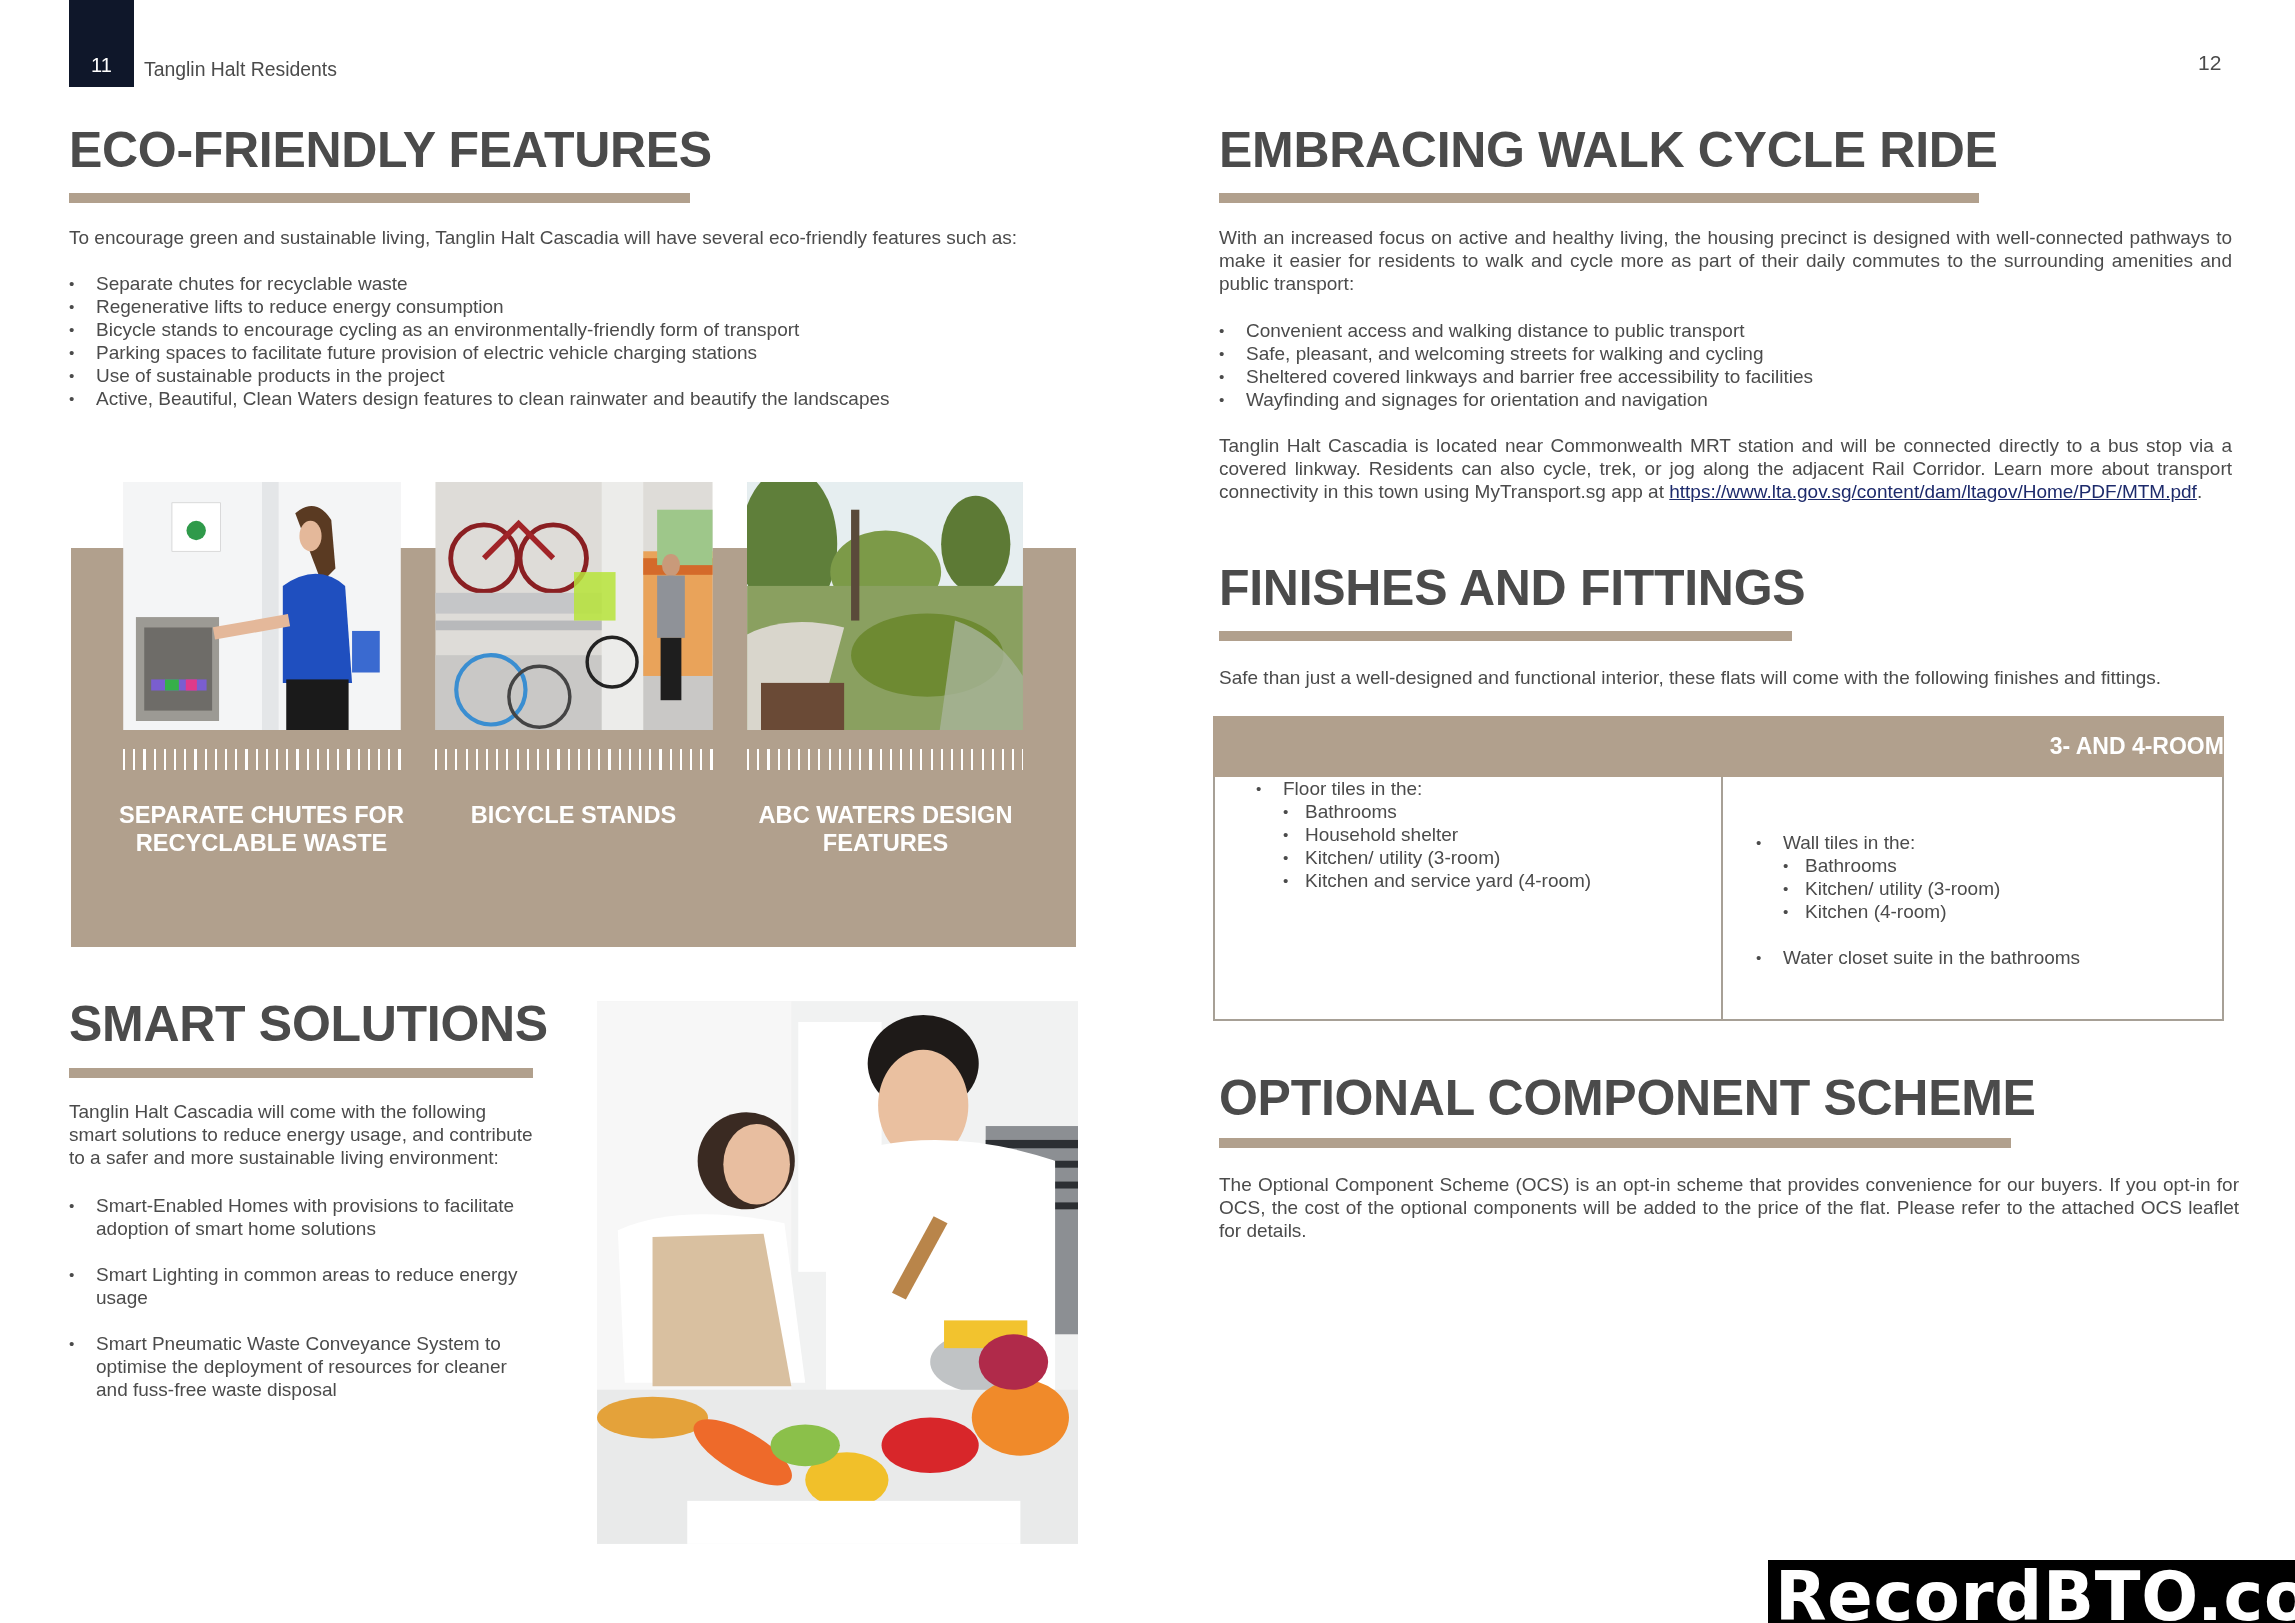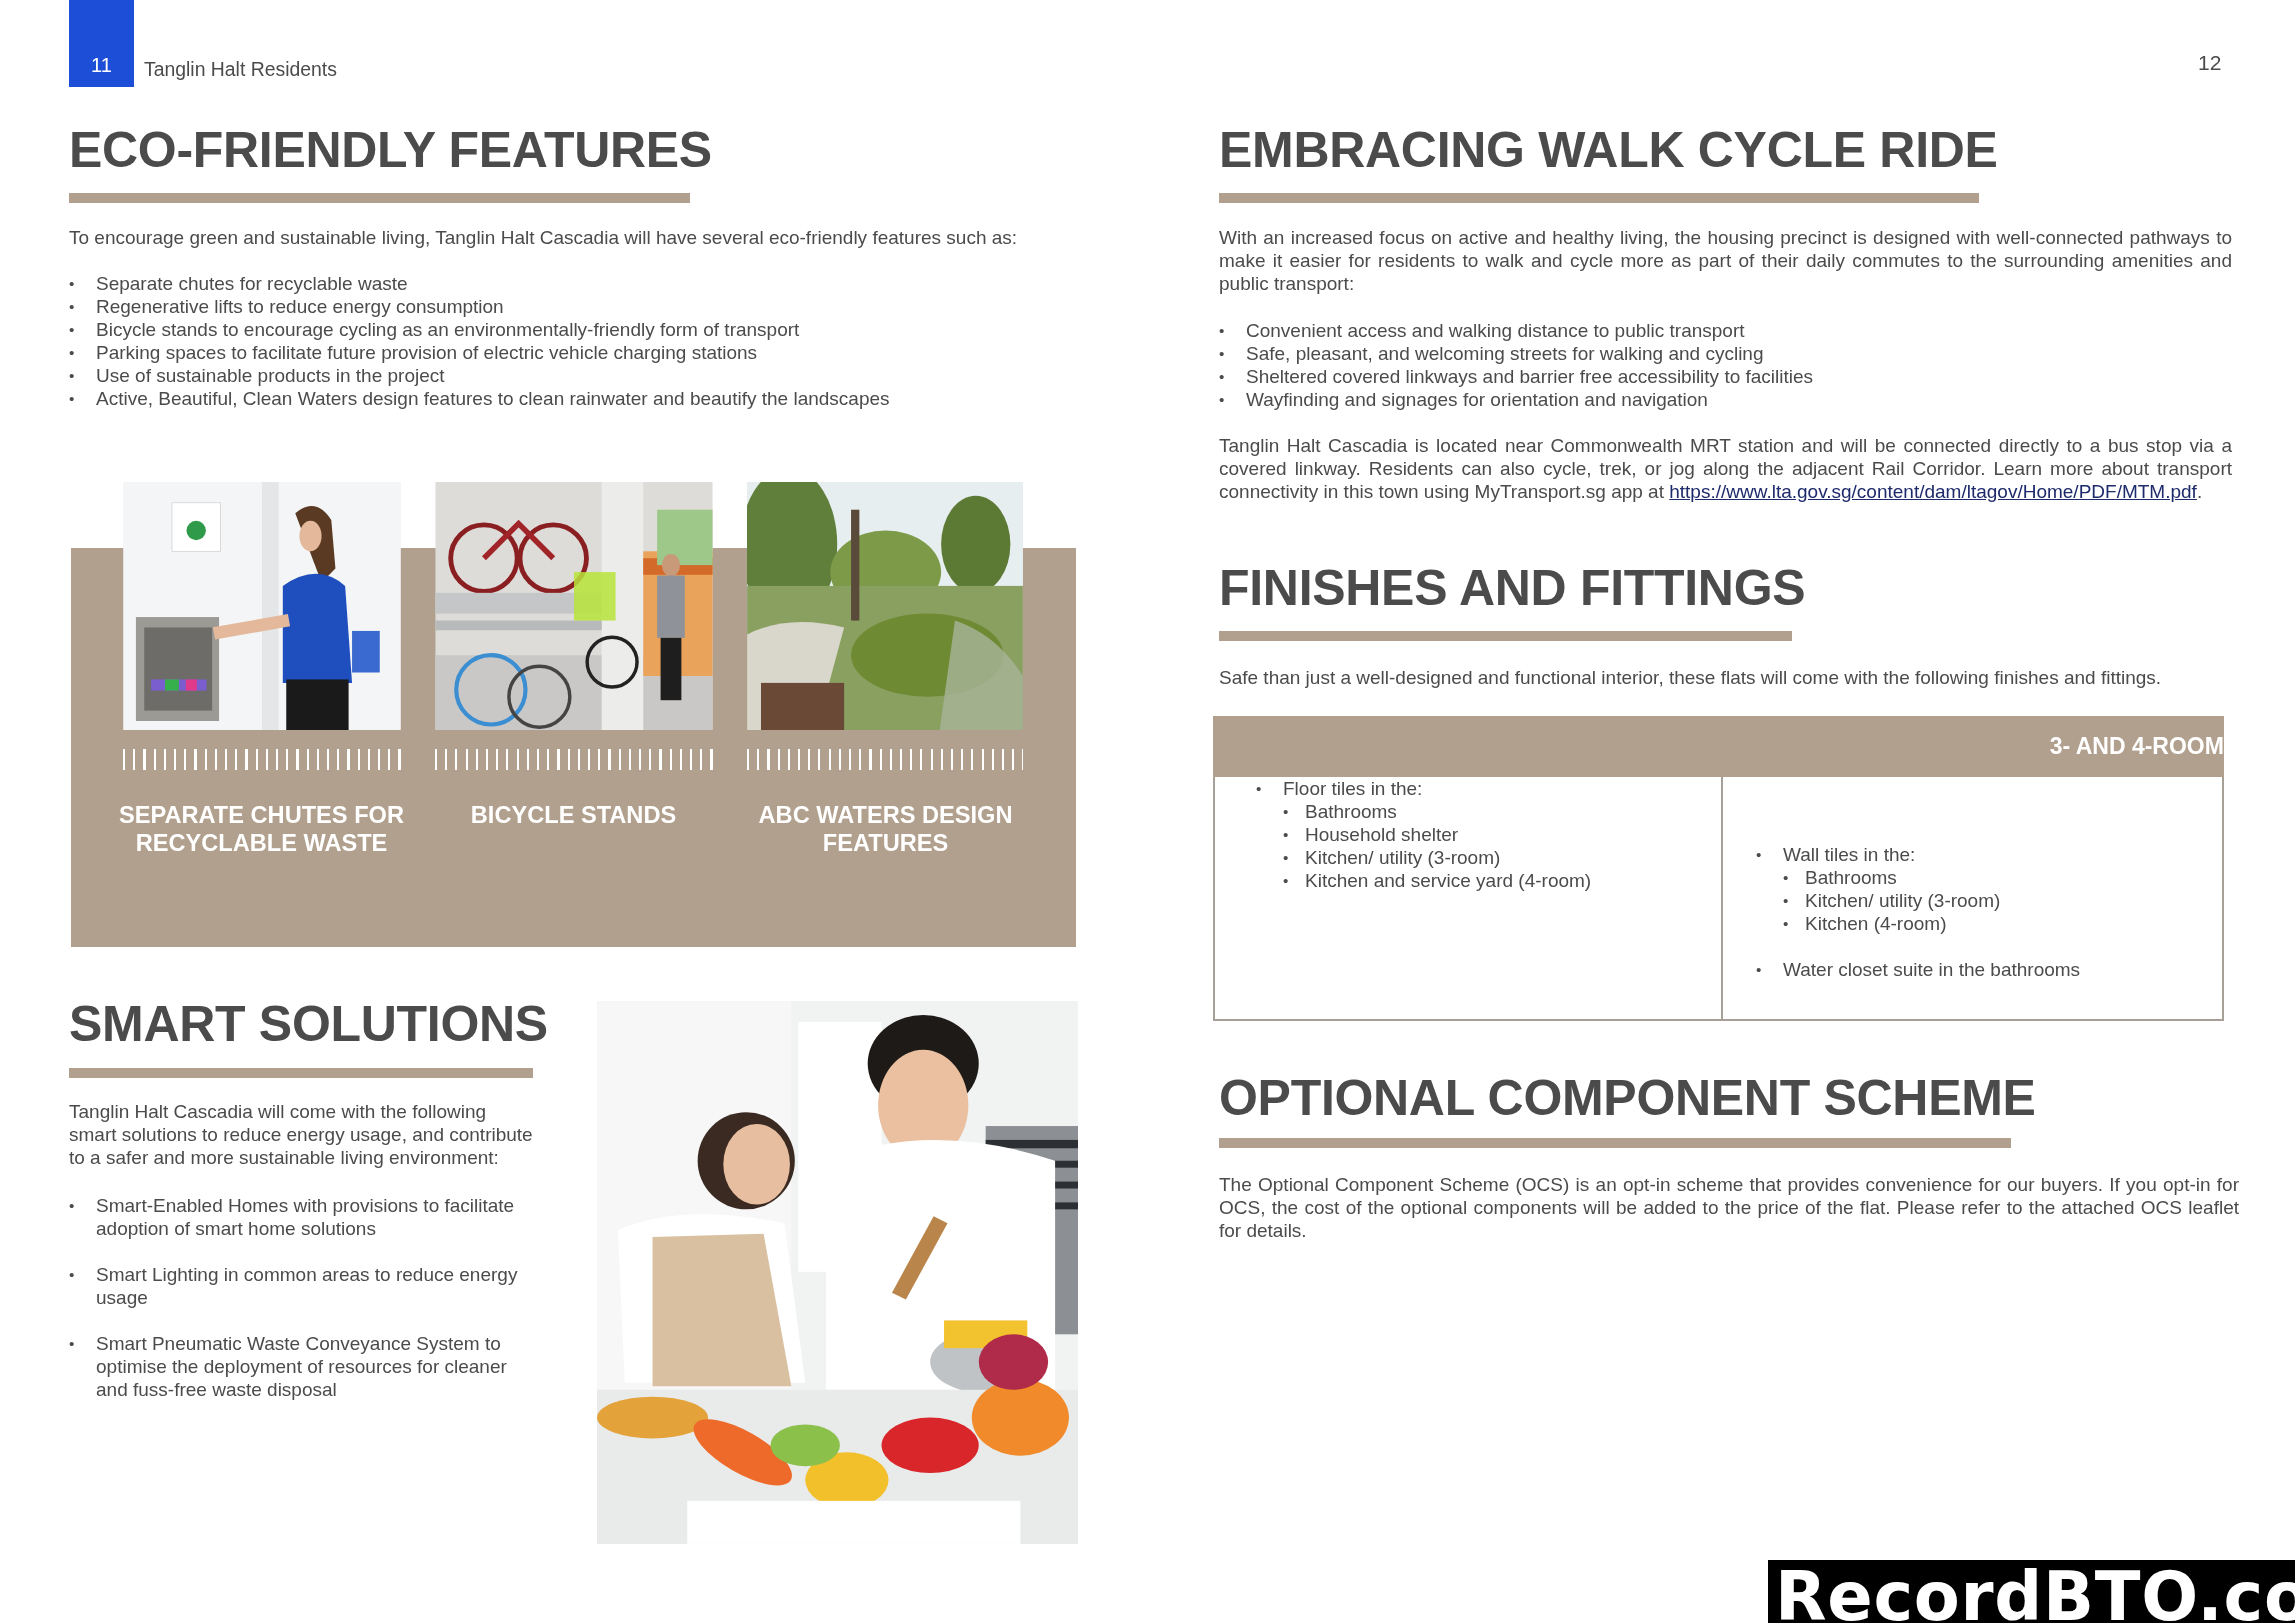--- a/index.html
+++ b/index.html
@@ -1,19 +1,19 @@
 <!DOCTYPE html>
 <html style="font-size:11px"><head>
 <meta charset="utf-8">
 <style>
   html, body { margin:0; padding:0; background:#ffffff; }
   body { width:2295px; height:1623px; position:relative; overflow:hidden;
          font-family:"Liberation Sans", sans-serif; color:#4b4b4b; }
   .abs { position:absolute; }
-  .page-badge { left:69px; top:0; width:65px; height:87px; background:#1d4ed8; }
+  .page-badge { left:69px; top:0; width:65px; height:87px; background:#0f172a; }
   .page-badge span { position:absolute; left:0; right:0; bottom:9.7px; text-align:center; color:#fff; font-size:20px; }
   .doc-title { left:144px; top:58px; font-size:19.4px; color:#4b4b4b; }
   .page-num-right { left:2198px; top:51px; font-size:21px; color:#4b4b4b; }
   .h1 { font-weight:bold; font-size:50px; color:#4b4b4b; letter-spacing:-0.3px; white-space:nowrap; line-height:1; }
   .rule { height:9.7px; background:#b1a08d; }
   .body { font-size:19px; line-height:23px; color:#4b4b4b; }
   .just { text-align:justify; }
   ul.blist { list-style:none; margin:0; padding:0; }
   ul.blist li { position:relative; padding-left:27px; }
   ul.blist li::before { content:"•"; position:absolute; left:0; top:0; font-size:15.3px; }
@@ -191,21 +191,21 @@
       <li><span>Floor tiles in the:</span>
         <ul class="blist sub">
           <li>Bathrooms</li>
           <li>Household shelter</li>
           <li>Kitchen/ utility (3-room)</li>
           <li>Kitchen and service yard (4-room)</li>
         </ul>
       </li>
     </ul>
   </div>
-  <div class="cell body" style="left:541px;width:458px;margin-top:12px;">
+  <div class="cell body" style="left:541px;width:458px;">
     <ul class="blist" style="margin-top:54px;">
       <li><span>Wall tiles in the:</span>
         <ul class="blist sub">
           <li>Bathrooms</li>
           <li>Kitchen/ utility (3-room)</li>
           <li>Kitchen (4-room)</li>
         </ul>
       </li>
       <li style="margin-top:23px;">Water closet suite in the bathrooms</li>
     </ul>

